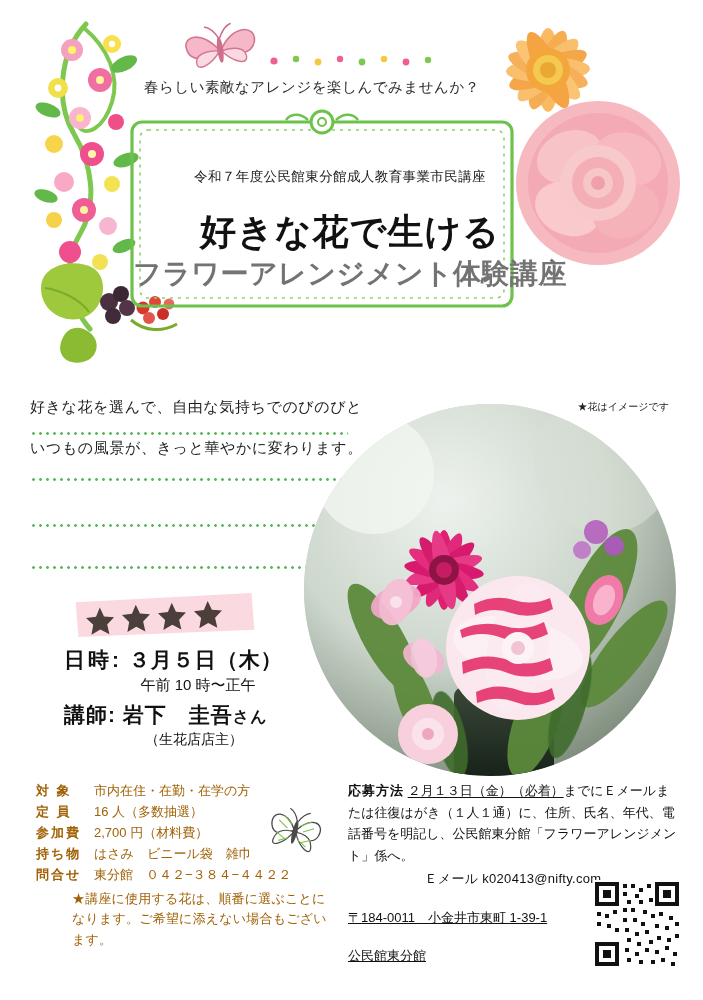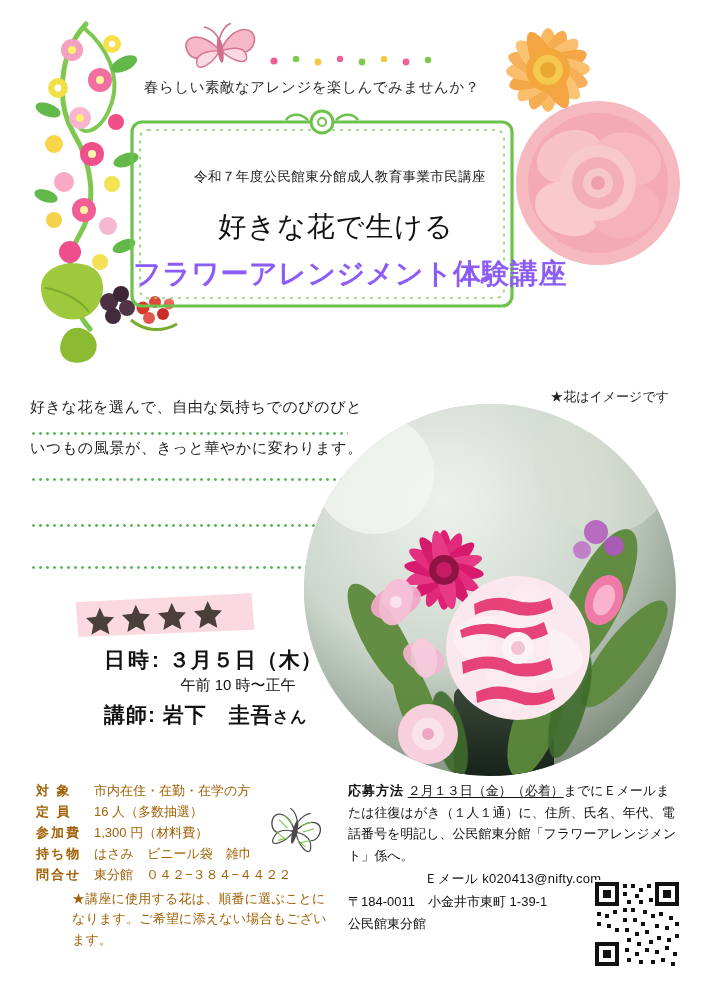--- a/index.html
+++ b/index.html
@@ -89,39 +89,39 @@
     left: 170px;
     top: 168px;
     width: 340px;
     text-align: center;
     font-size: 13.5px;
     letter-spacing: 0.4px;
     color: #222;
   }
   .title-main {
     position: absolute;
-    left: 136px;
+    left: 150px;
     top: 208px;
     width: 400px;
     text-align: center;
-    font-size: 28px;
-    font-weight: normal;
+    font-size: 36px;
+    font-weight: bold;
     letter-spacing: 1px;
     color: #111;
   }
   .title-sub {
     position: absolute;
     left: 130px;
     top: 255px;
     width: 440px;
     text-align: center;
     font-size: 28px;
     font-weight: bold;
     letter-spacing: 0.5px;
-    color: #8b5cf6;
+    color: #737373;
   }
 
   
   .desc {
     position: absolute;
     left: 30px;
     top: 398px;
     width: 350px;
   }
   .desc p {
@@ -141,22 +141,22 @@
   }
   .dl1 { top: 432px; }
   .dl2 { top: 478px; }
   .dl3 { top: 524px; }
   .dl4 { top: 566px; }
 
   
   .photo-note {
     position: absolute;
     right: 34px;
-    top: 388px;
-    font-size: 13px;
+    top: 400px;
+    font-size: 10px;
     color: #222;
     margin-left: 36px;
   }
   .photo {
     position: absolute;
     left: 304px;
     top: 404px;
     width: 372px;
     height: 372px;
     border-radius: 50%;
@@ -171,21 +171,20 @@
     top: 592px;
     width: 182px;
     height: 46px;
     transform: rotate(-1.4deg);
   }
   .datebox {
     position: absolute;
     left: 64px;
     top: 646px;
     width: 250px;
-    margin-left: 40px;
   }
   .date-line {
     font-size: 21px;
     font-weight: bold;
     letter-spacing: 1px;
     margin: 0 0 2px 0;
     color: #111;
   }
   .date-line .lbl { letter-spacing: 3px; }
   .date-small {
@@ -251,21 +250,21 @@
     font-size: 13px;
     line-height: 1.66;
     color: #111;
   }
   .info-right .apply-head {
     font-weight: bold;
     letter-spacing: 1px;
   }
   .u { text-decoration: underline; text-underline-offset: 2px; }
   .info-right .mail-row { margin-top: 2px; letter-spacing: 0.3px; text-align: center; }
-  .info-right .addr { margin-top: 1px; }
+  .info-right .addr { margin-top: 17px; text-decoration: underline; }
 
   .qr {
     position: absolute;
     right: 22px;
     top: 880px;
     width: 88px;
     height: 88px;
   }
 </style>
 </head>
@@ -536,31 +535,32 @@
   <div class="datebox">
     <p class="date-line">
       <span class="lbl">日時:</span>
       <span>３月５日（木）</span>
     </p>
     <p class="date-small">午前 10 時〜正午</p>
     <p class="teacher-line">
       <span class="lbl">講師:</span>
       <span>岩下　圭吾</span><span class="sann">さん</span>
     </p>
+    <p class="teacher-small">（生花店店主）</p>
   </div>
 
   <div class="info-left">
     <div class="row">
       <span class="k">対 象</span><span>市内在住・在勤・在学の方</span>
     </div>
     <div class="row">
       <span class="k">定 員</span><span>16 人（多数抽選）</span>
     </div>
     <div class="row">
-      <span class="k">参加費</span><span>1,300 円（材料費）</span>
+      <span class="k">参加費</span><span>2,700 円（材料費）</span>
     </div>
     <div class="row">
       <span class="k">持ち物</span><span>はさみ　ビニール袋　雑巾</span>
     </div>
     <div class="row">
       <span class="k">問合せ</span><span>東分館　０４２−３８４−４４２２</span>
     </div>
     <div class="note">★講座に使用する花は、順番に選ぶことになります。ご希望に添えない場合もございます。</div>
   </div>
 

